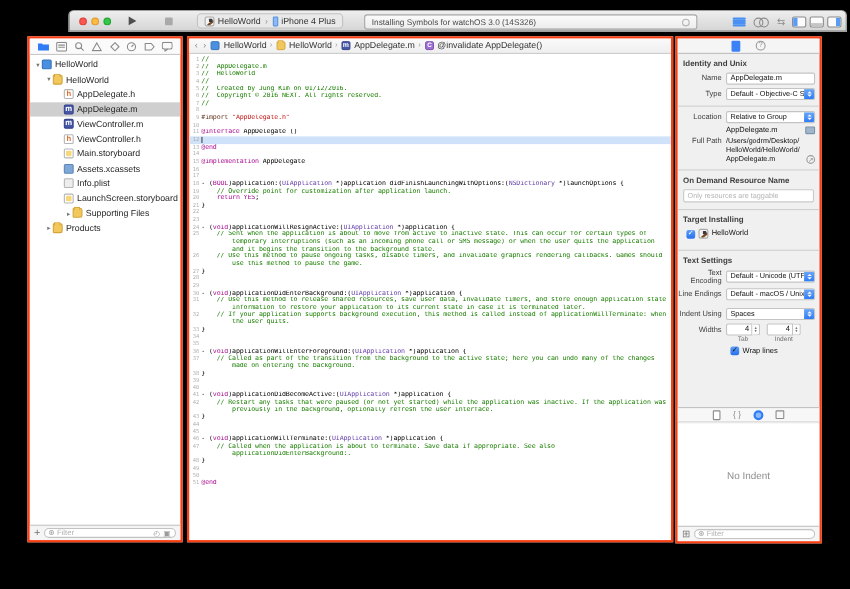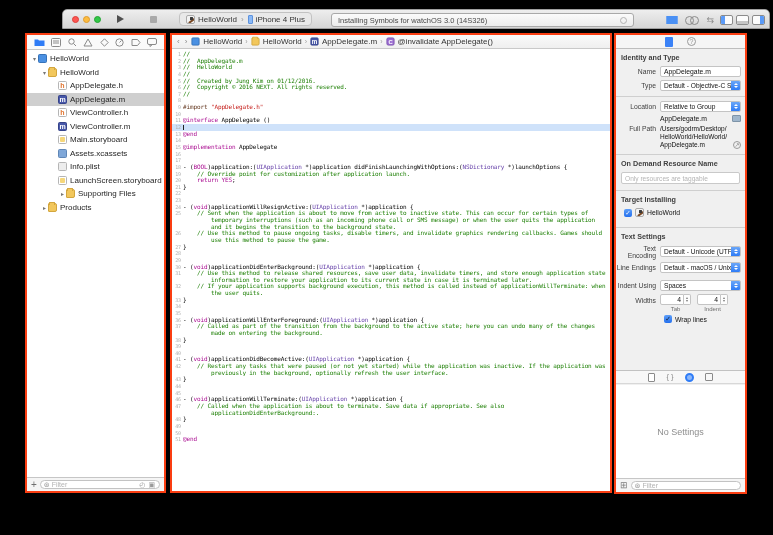--- a/index.html
+++ b/index.html
@@ -269,27 +269,27 @@
           <i class="fi doc">h</i>
           <span>AppDelegate.h</span>
         </div>
         <div class="trow sel" style="padding-left: 24px;">
           <span class="disc"></span>
           <i class="fi mdoc">m</i>
           <span>AppDelegate.m</span>
         </div>
         <div class="trow" style="padding-left: 24px;">
           <span class="disc"></span>
+          <i class="fi mdoc">m</i>
+          <span>ViewController.m</span>
+        </div>
+        <div class="trow" style="padding-left: 24px;">
+          <span class="disc"></span>
           <i class="fi doc">h</i>
           <span>ViewController.h</span>
-        </div>
-        <div class="trow" style="padding-left: 24px;">
-          <span class="disc"></span>
-          <i class="fi mdoc">m</i>
-          <span>ViewController.m</span>
         </div>
         <div class="trow" style="padding-left: 24px;">
           <span class="disc"></span>
           <i class="fi sb"></i>
           <span>Main.storyboard</span>
         </div>
         <div class="trow" style="padding-left: 24px;">
           <span class="disc"></span>
           <i class="fi as"></i>
           <span>Assets.xcassets</span>
@@ -414,21 +414,21 @@
         <div class="crow"><span class="gut">51</span><span class="ct"><span class="c-kw">@end</span></span></div>
       </div>
   </div>
 
   <div class="panel insp-panel">
     <div class="insp-tabs">
       <span class="it-doc"></span>
       <span class="it-help">?</span>
     </div>
 
-    <div class="sec-title">Identity and Type</div>
+    <div class="sec-title">Identity and Unix</div>
     <div class="irow">
       <span class="ilab">Name</span>
       <span class="ival tfield">AppDelegate.m</span>
     </div>
     <div class="irow">
       <span class="ilab">Type</span>
       <span class="ival dd">
         <span class="dtxt">Default - Objective-C Sou…</span>
         <span class="dbtn">
             <i class="up"></i>
@@ -534,21 +534,21 @@
       <span>Wrap lines</span>
     </div>
 
     <div class="lib-tabs">
       <span class="lt-doc"></span>
       <span class="lt">{&nbsp;}</span>
       <span class="lt-circle"></span>
       <span class="lt-sq"></span>
     </div>
     <div class="lib-body">
-      <span class="no-match">No Settings</span>
+      <span class="no-match">No Indent</span>
     </div>
     <div class="panel-bottom">
       <span class="grid-ic">⊞</span>
       <span class="filter-field">
         <span class="fic">⊛</span>
         <span class="ph">Filter</span>
       </span>
     </div>
   </div>
 

